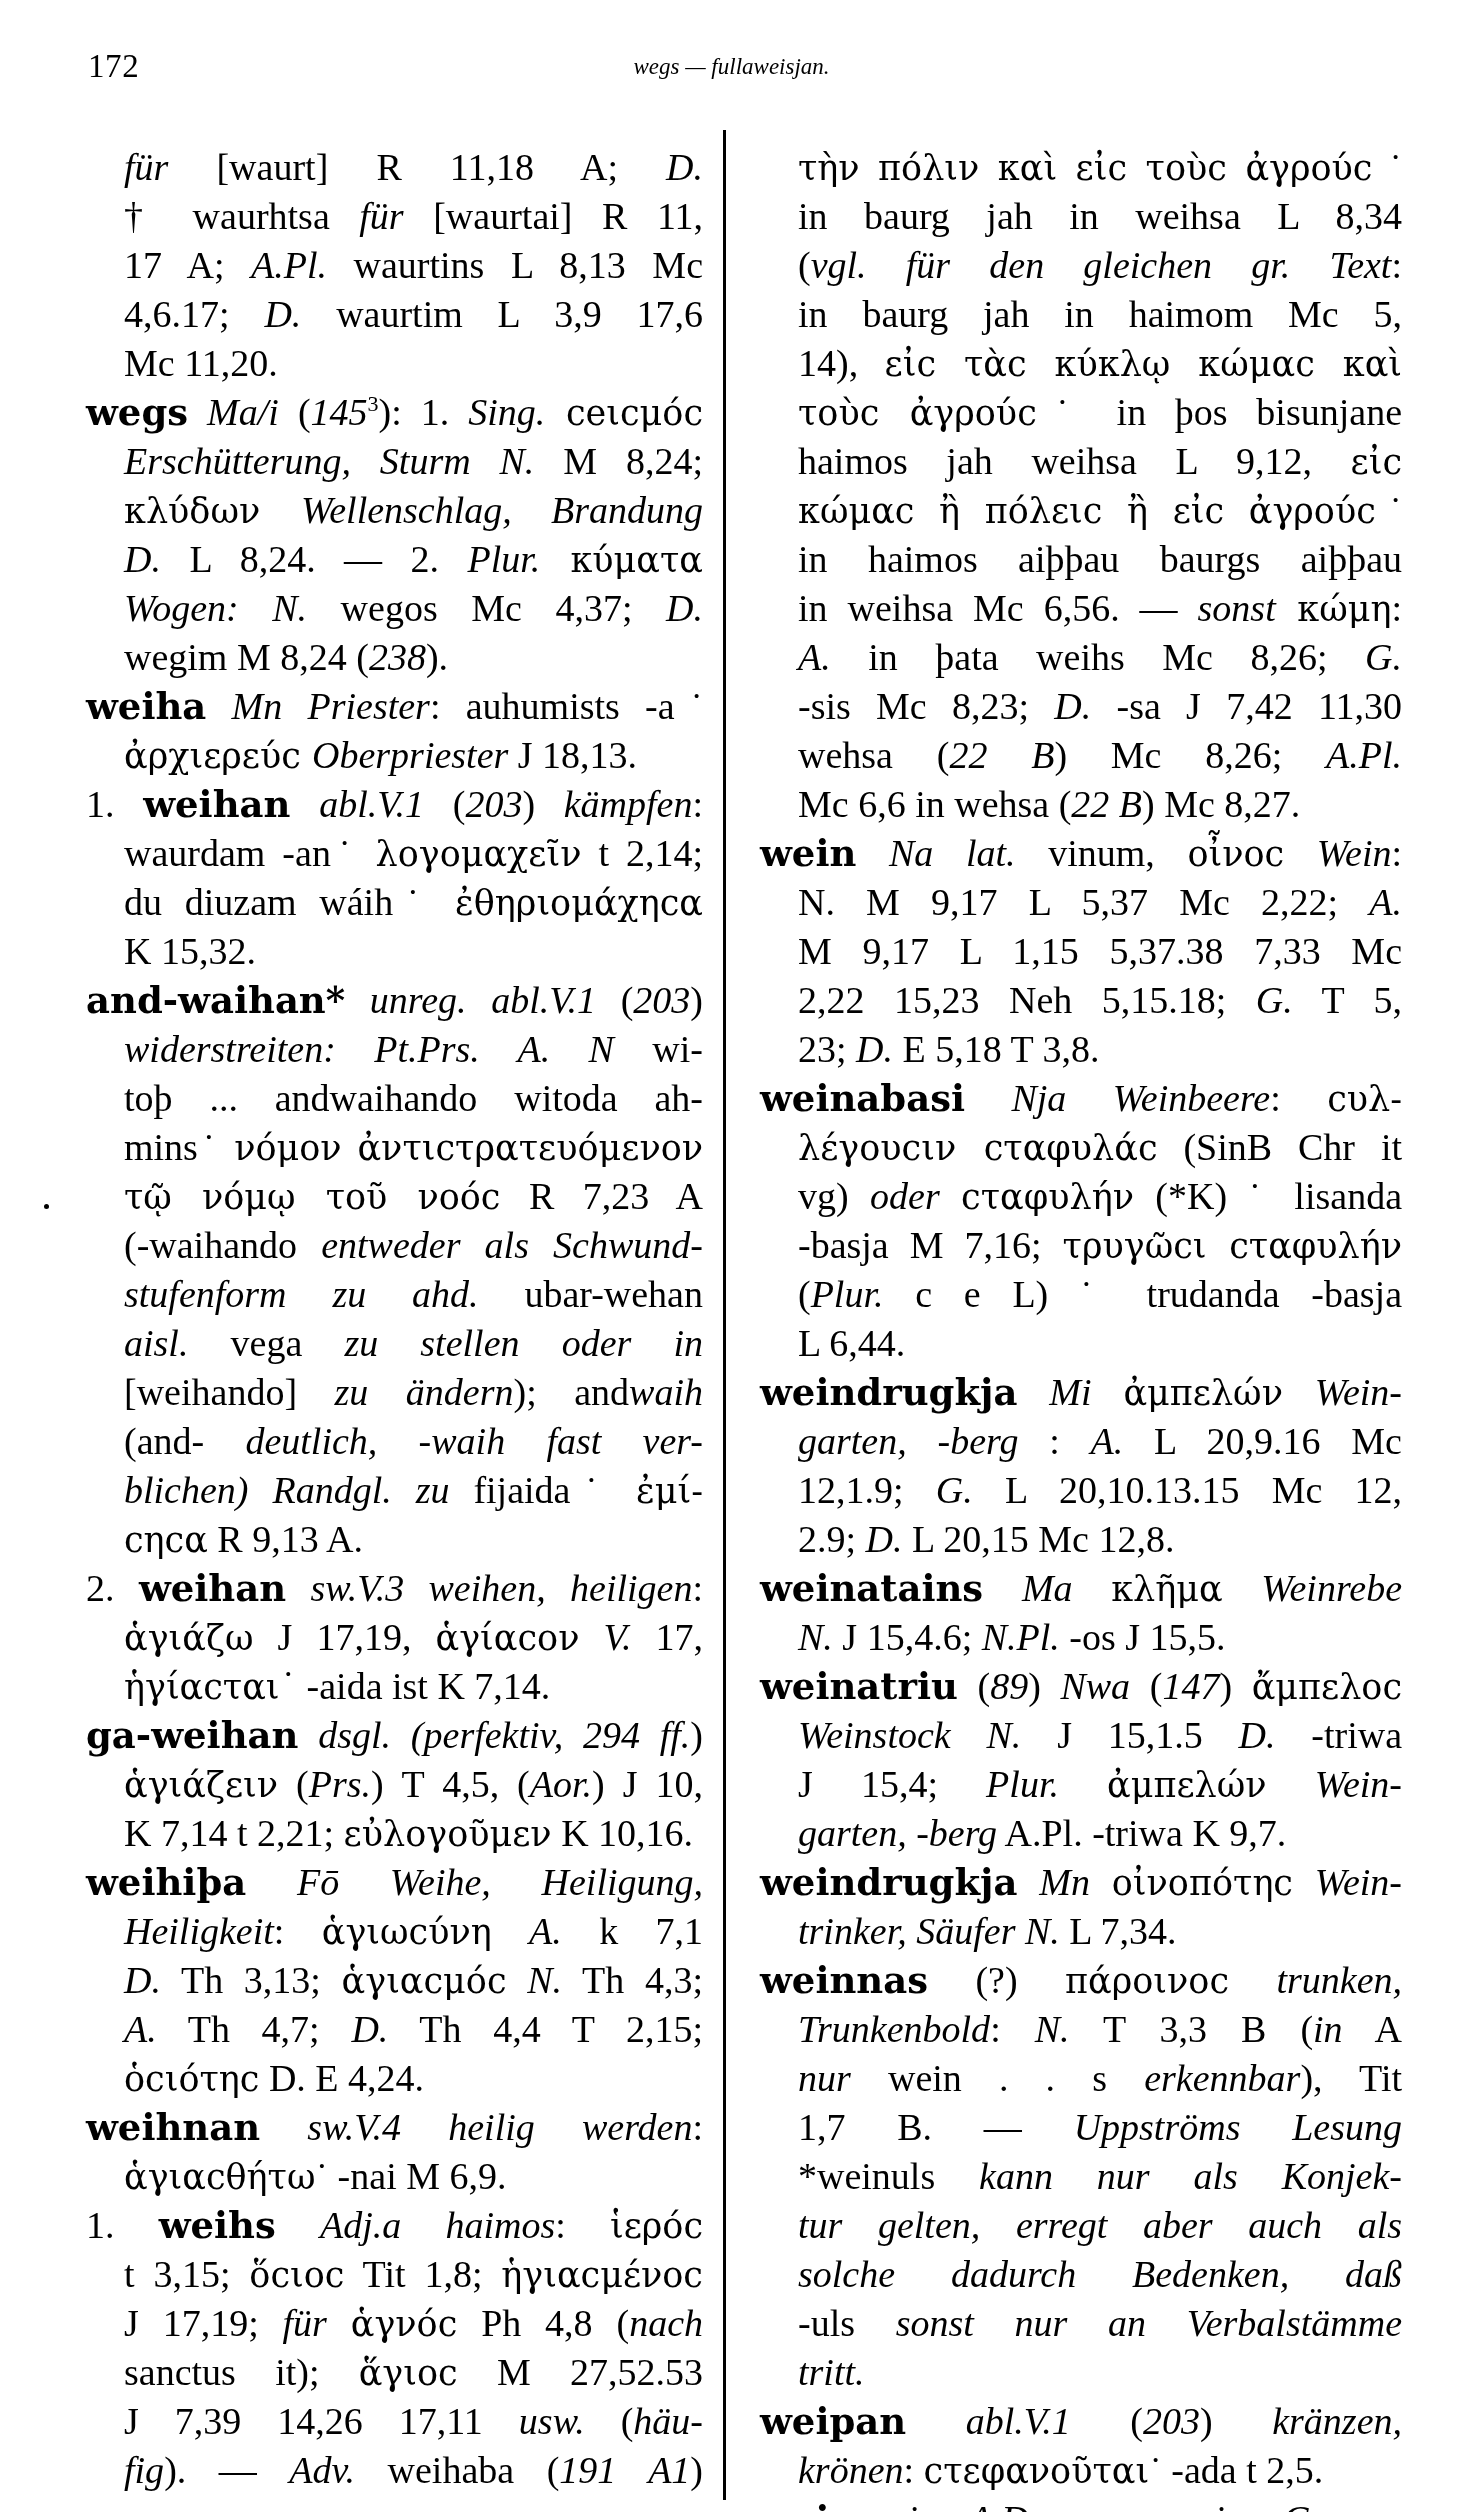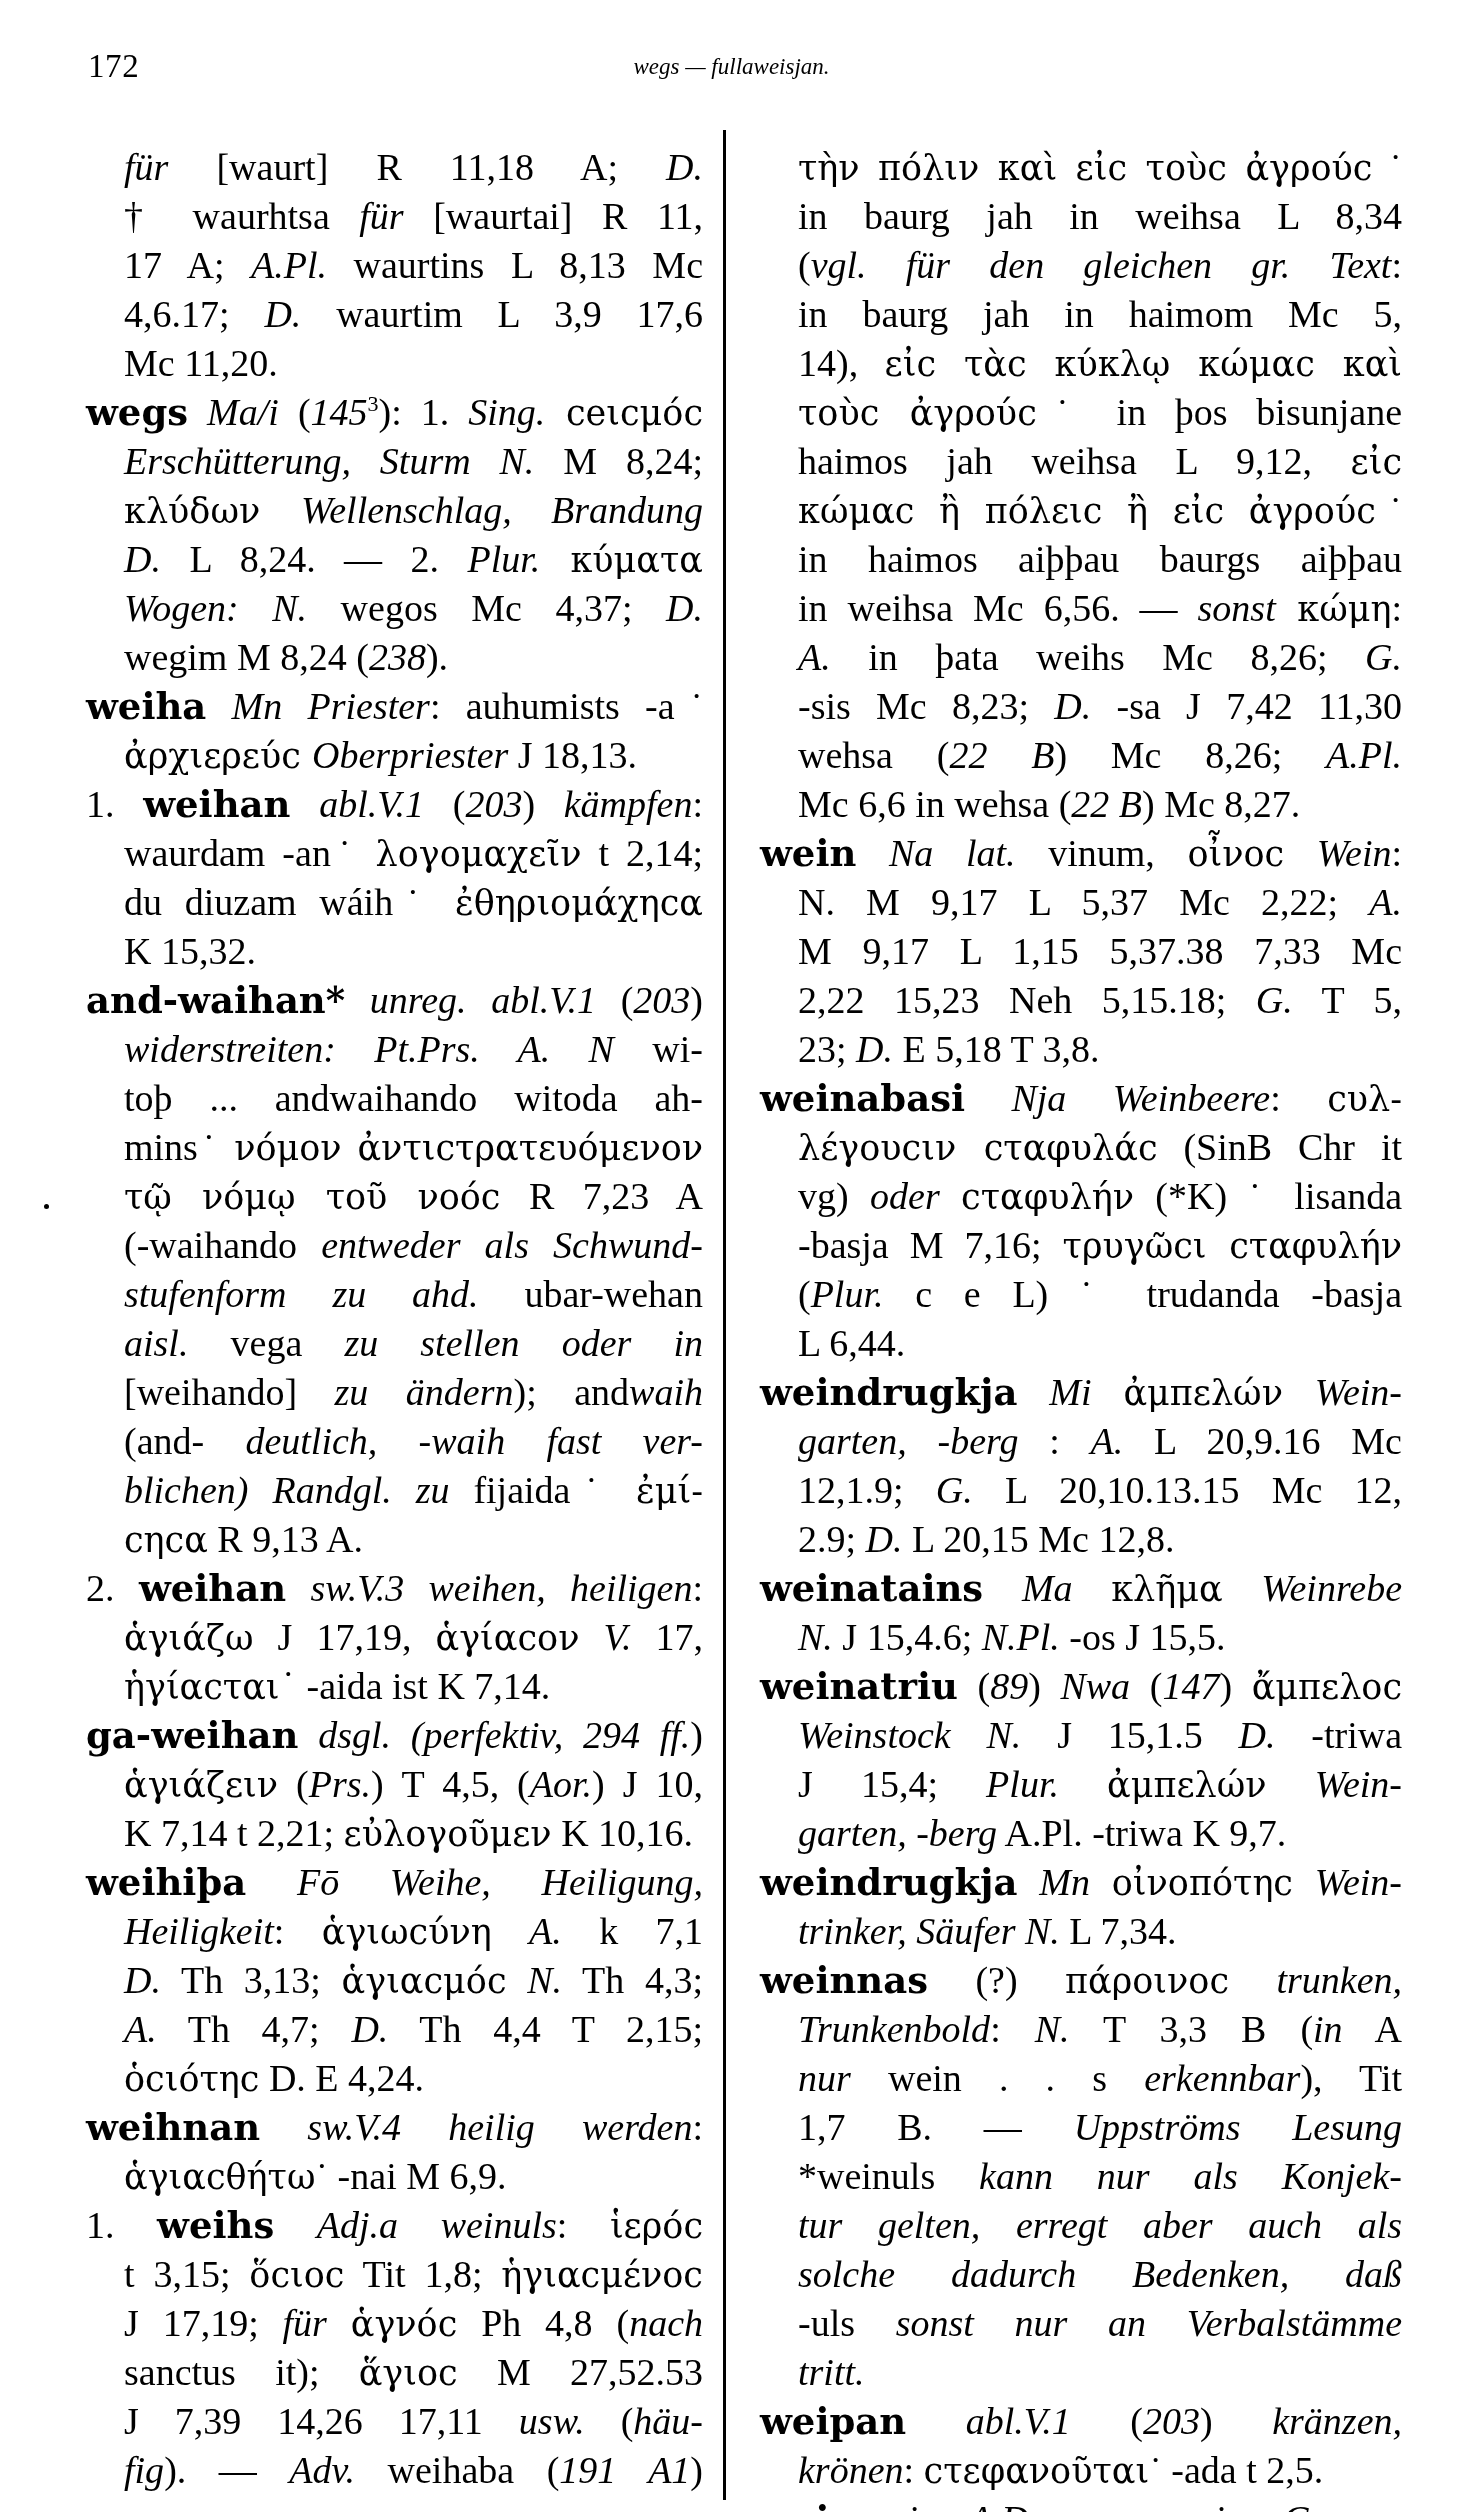--- a/index.html
+++ b/index.html
@@ -66,21 +66,21 @@
     <div class="line "><span class="seg-b">ga-weihan</span><span> </span><span class="seg-i">dsgl. (perfektiv, 294 ff.</span><span>)</span></div>
     <div class="line indent"><span class="seg-g">ἁγιάζειν</span><span> (</span><span class="seg-i">Prs.</span><span>) T 4,5, (</span><span class="seg-i">Aor.</span><span>) J 10,</span></div>
     <div class="line indent last"><span>K 7,14 t 2,21; </span><span class="seg-g">εὐλογοῦμεν</span><span> K 10,16.</span></div>
     <div class="line "><span class="seg-b">weihiþa</span><span> </span><span class="seg-i">Fō Weihe, Heiligung,</span></div>
     <div class="line indent"><span class="seg-i">Heiligkeit</span><span>: </span><span class="seg-g">ἁγιωcύνη</span><span> </span><span class="seg-i">A.</span><span> k 7,1</span></div>
     <div class="line indent"><span class="seg-i">D.</span><span> Th 3,13; </span><span class="seg-g">ἁγιαcμόc</span><span> </span><span class="seg-i">N.</span><span> Th 4,3;</span></div>
     <div class="line indent"><span class="seg-i">A.</span><span> Th 4,7; </span><span class="seg-i">D.</span><span> Th 4,4 T 2,15;</span></div>
     <div class="line indent last"><span class="seg-g">ὁcιότηc</span><span> D. E 4,24.</span></div>
     <div class="line "><span class="seg-b">weihnan</span><span> </span><span class="seg-i">sw.V.4 heilig werden</span><span>:</span></div>
     <div class="line indent last"><span class="seg-g">ἁγιαcθήτω</span><span>˙ -nai M 6,9.</span></div>
-    <div class="line "><span>1. </span><span class="seg-b">weihs</span><span> </span><span class="seg-i">Adj.a weinuls</span><span>: </span><span class="seg-g">ἱερόc</span></div>
+    <div class="line "><span>1. </span><span class="seg-b">weihs</span><span> </span><span class="seg-i">Adj.a haimos</span><span>: </span><span class="seg-g">ἱερόc</span></div>
     <div class="line indent"><span>t 3,15; </span><span class="seg-g">ὅcιοc</span><span> Tit 1,8; </span><span class="seg-g">ἡγιαcμένοc</span></div>
     <div class="line indent"><span>J 17,19; </span><span class="seg-i">für</span><span> </span><span class="seg-g">ἁγνόc</span><span> Ph 4,8 (</span><span class="seg-i">nach</span></div>
     <div class="line indent"><span>sanctus it); </span><span class="seg-g">ἅγιοc</span><span> M 27,52.53</span></div>
     <div class="line indent"><span>J 7,39 14,26 17,11 </span><span class="seg-i">usw.</span><span> (</span><span class="seg-i">häu-</span></div>
     <div class="line indent"><span class="seg-i">fig</span><span>). — </span><span class="seg-i">Adv.</span><span> weihaba (</span><span class="seg-i">191 A1</span><span>)</span></div>
   </div>
 <div class="rule" style="top:130px;height:2370px;"></div>
 <div class="column col-right">
     <div class="line indent"><span class="seg-g">τὴν πόλιν καὶ εἰc τοὺc ἀγρούc</span><span> ˙</span></div>
     <div class="line indent"><span>in baurg jah in weihsa L 8,34</span></div>

